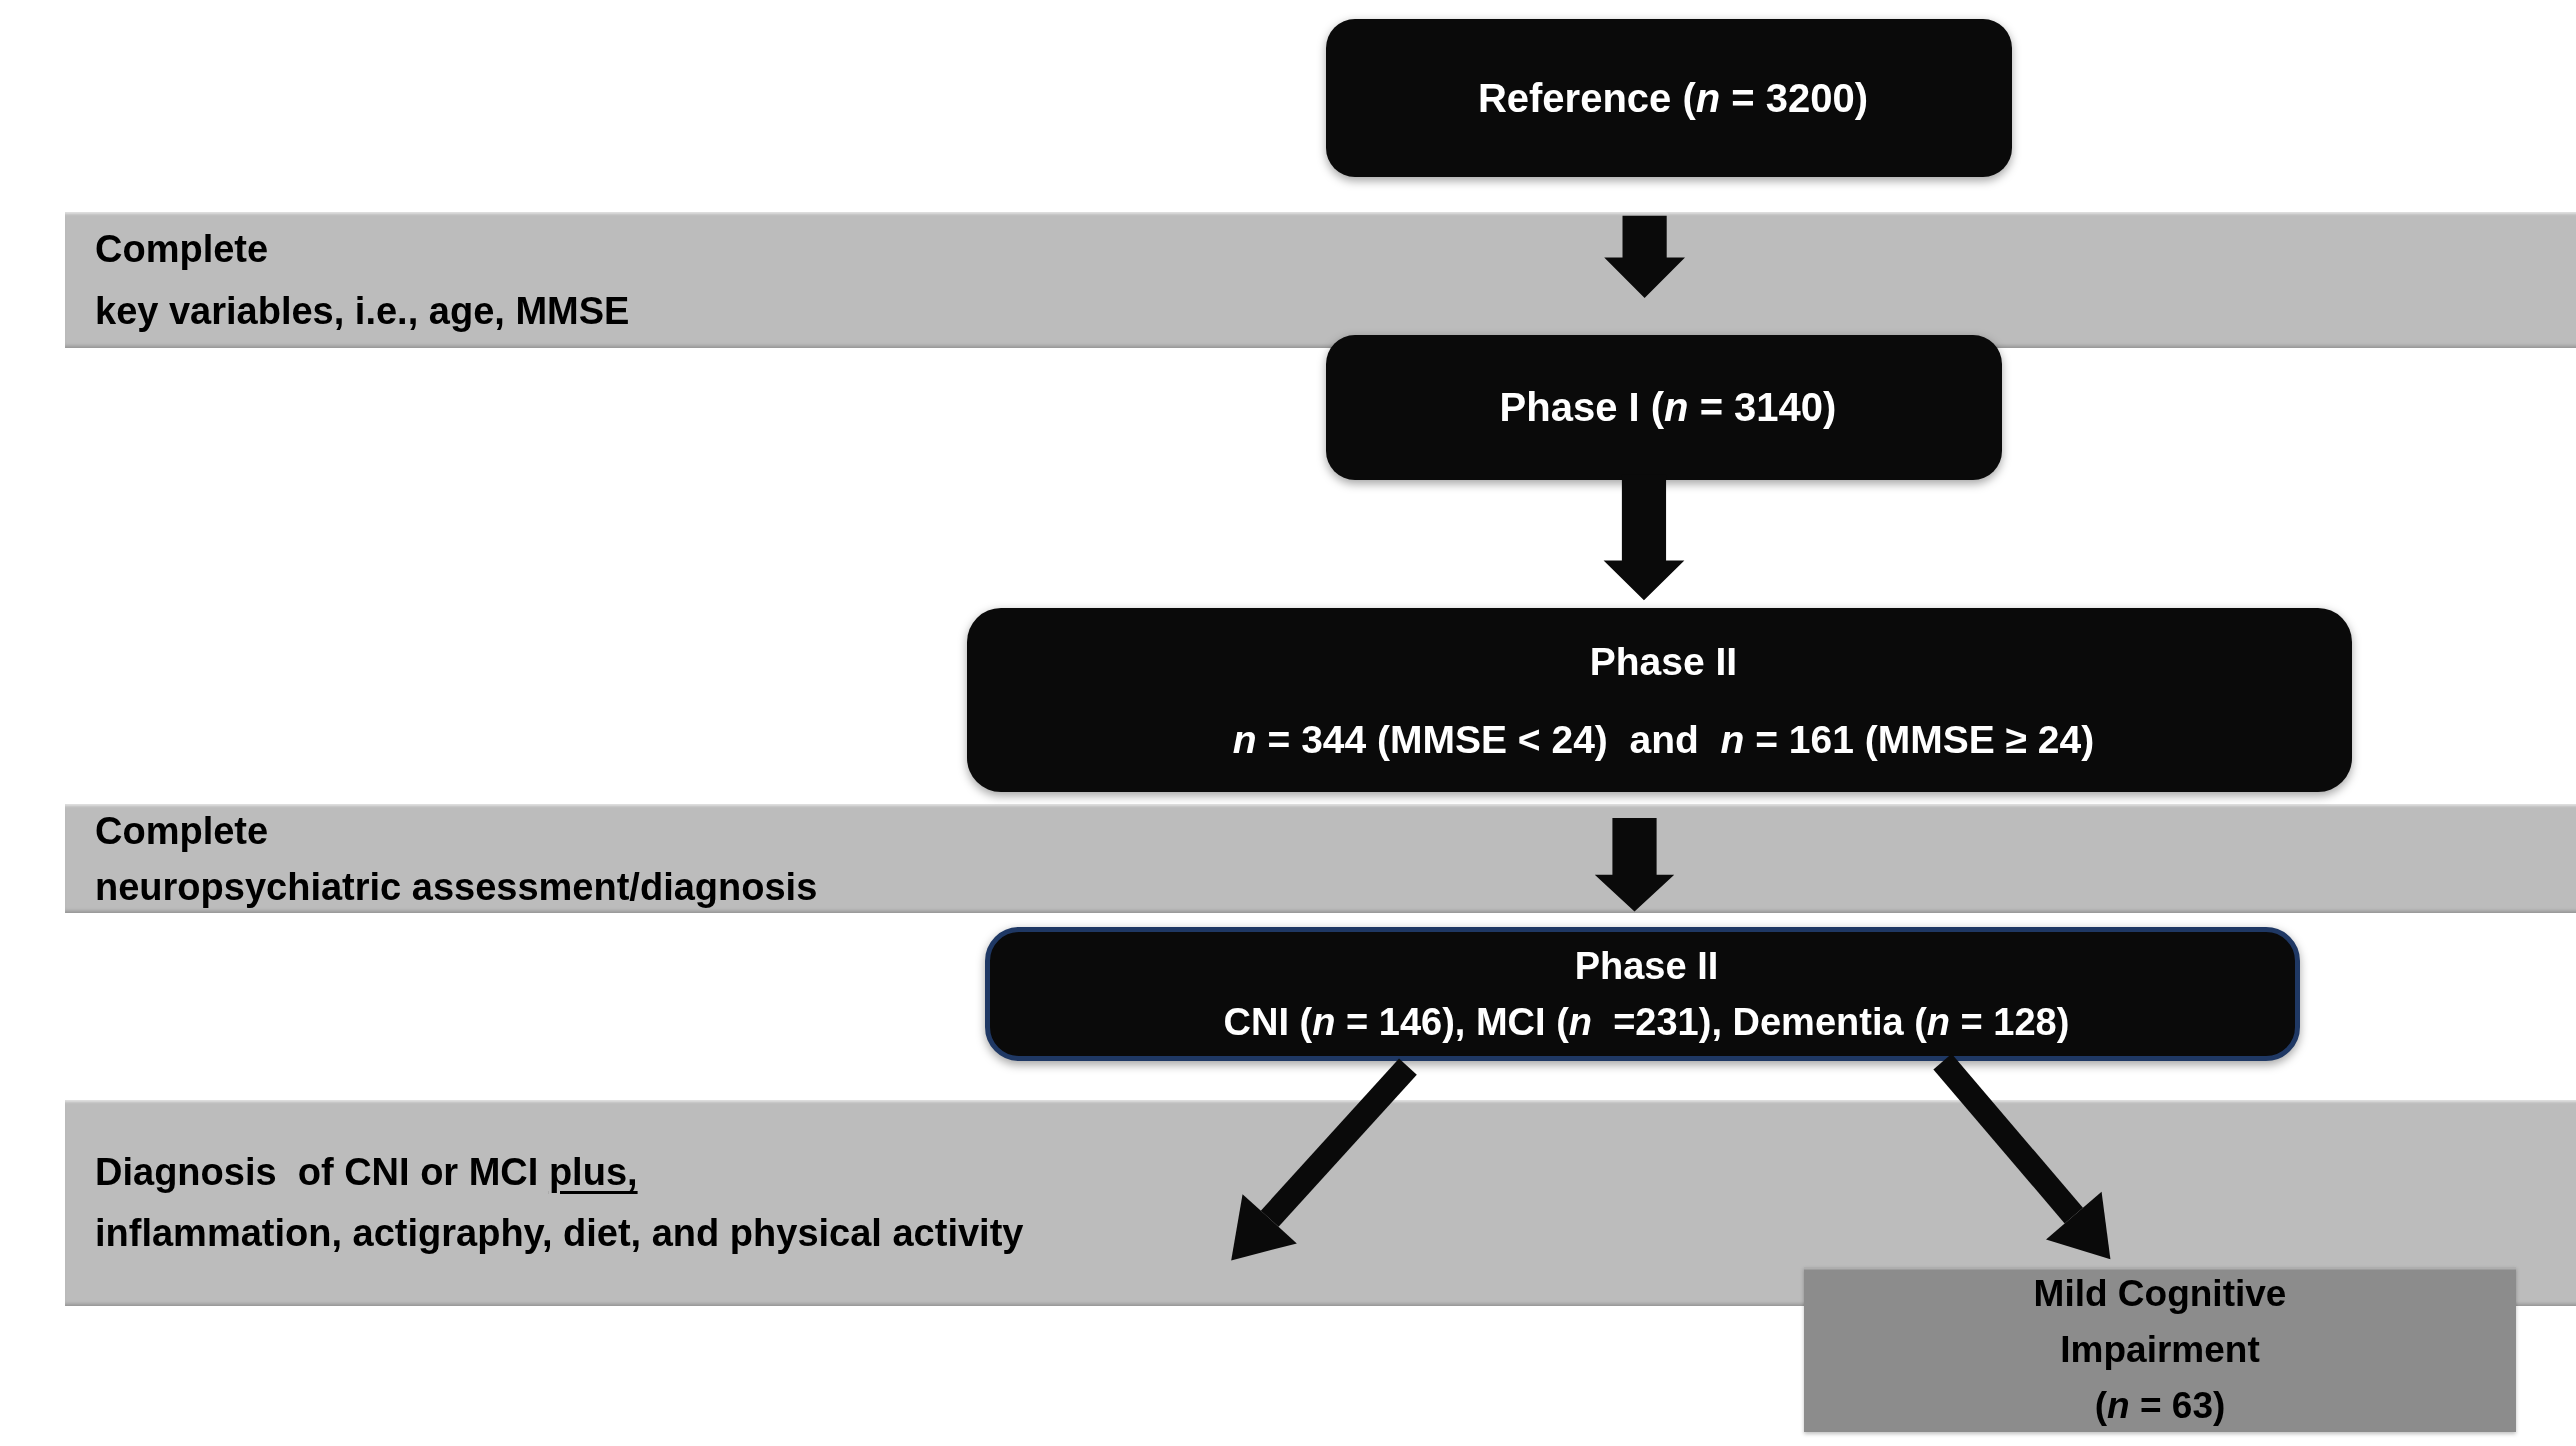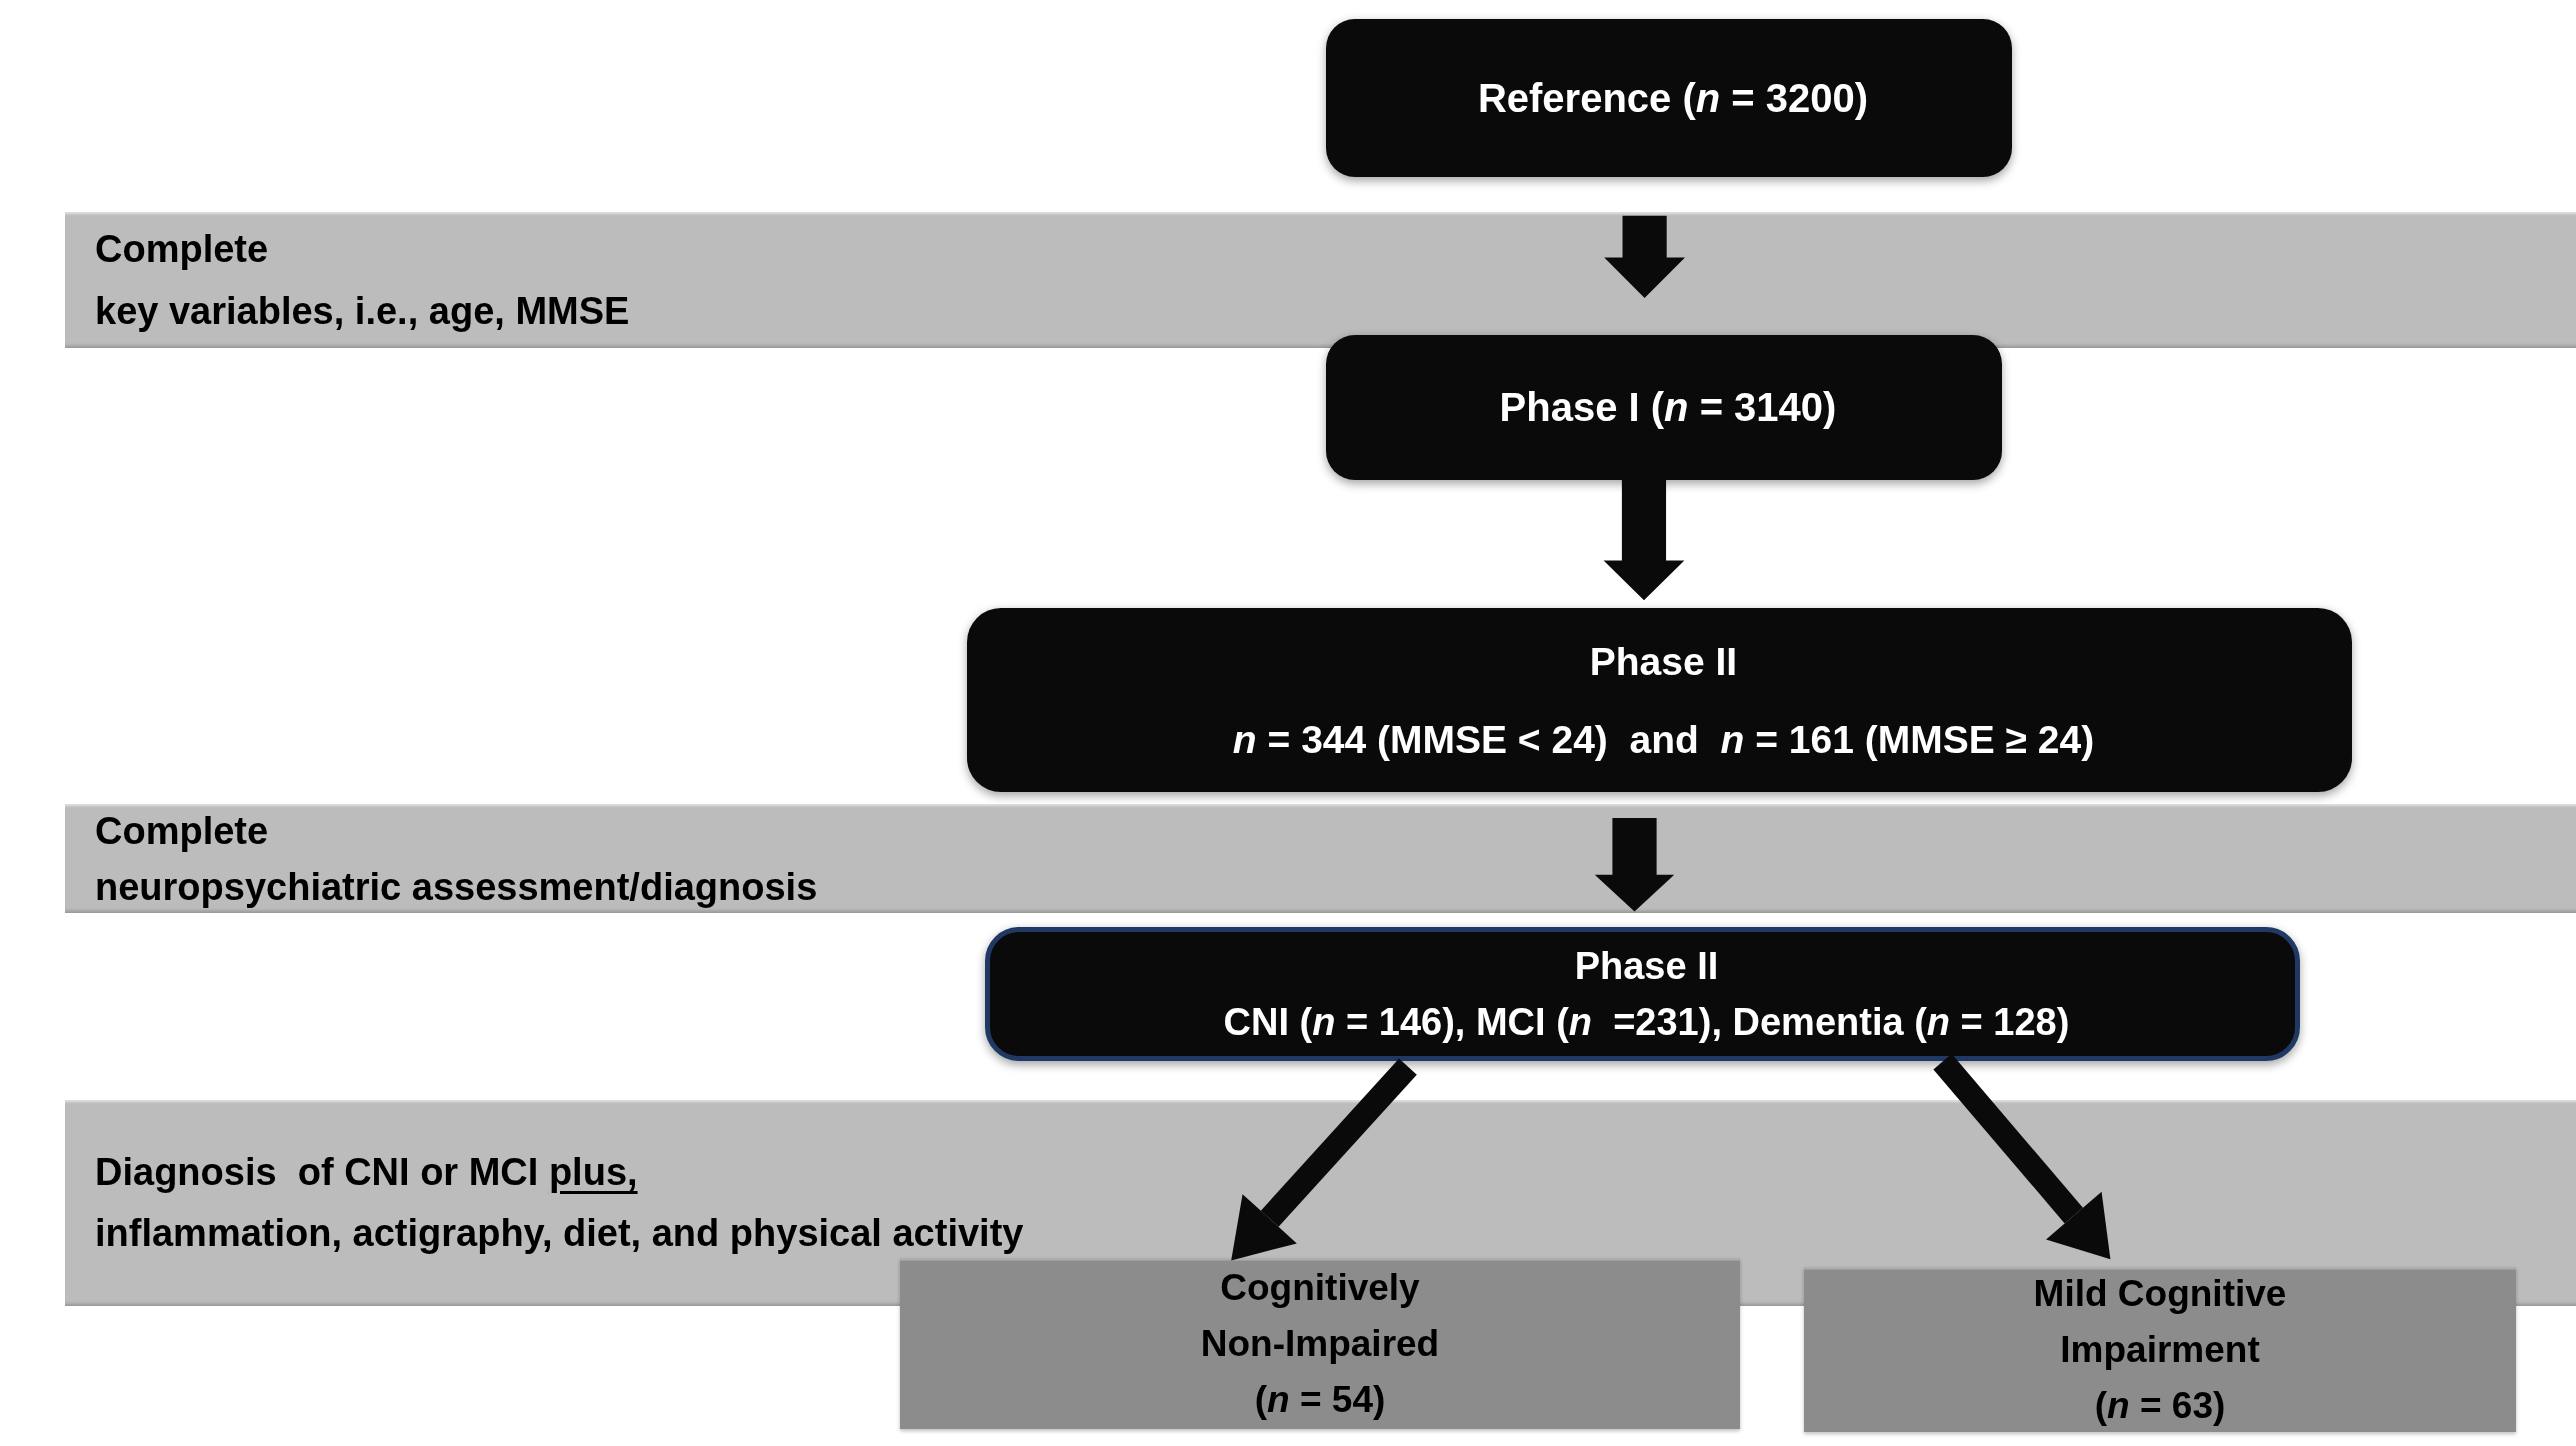--- a/index.html
+++ b/index.html
@@ -84,25 +84,20 @@
   <div class="bbox" id="box-phase2a">
     <div class="bxline">Phase II</div>
     <div class="bxline"><i>n</i> = 344 (MMSE &lt; 24)  and  <i>n</i> = 161 (MMSE ≥ 24)</div>
   </div>
 
   <div class="bbox" id="box-phase2b">
     <div class="bxline">Phase II</div>
     <div class="bxline">CNI (<i>n</i> = 146), MCI (<i>n</i>  =231), Dementia (<i>n</i> = 128)</div>
   </div>
 
-  <div class="outcome" id="box-cni">
-    <div class="oline">Cognitively</div>
-    <div class="oline">Non-Impaired</div>
-    <div class="oline">(<i>n</i> = 54)</div>
-  </div>
 
   <div class="outcome" id="box-mci">
     <div class="oline">Mild Cognitive</div>
     <div class="oline">Impairment</div>
     <div class="oline">(<i>n</i> = 63)</div>
   </div>
 
   <svg id="arrows" viewBox="0 0 4080 2291">
     <polygon class="ar" points="2570,342 2640,342 2640,408 2669,408 2605,472 2541,408 2570,408"></polygon>
     <polygon class="ar" points="2569,752 2639,752 2639,888 2668,888 2604,951 2540,888 2569,888"></polygon>

